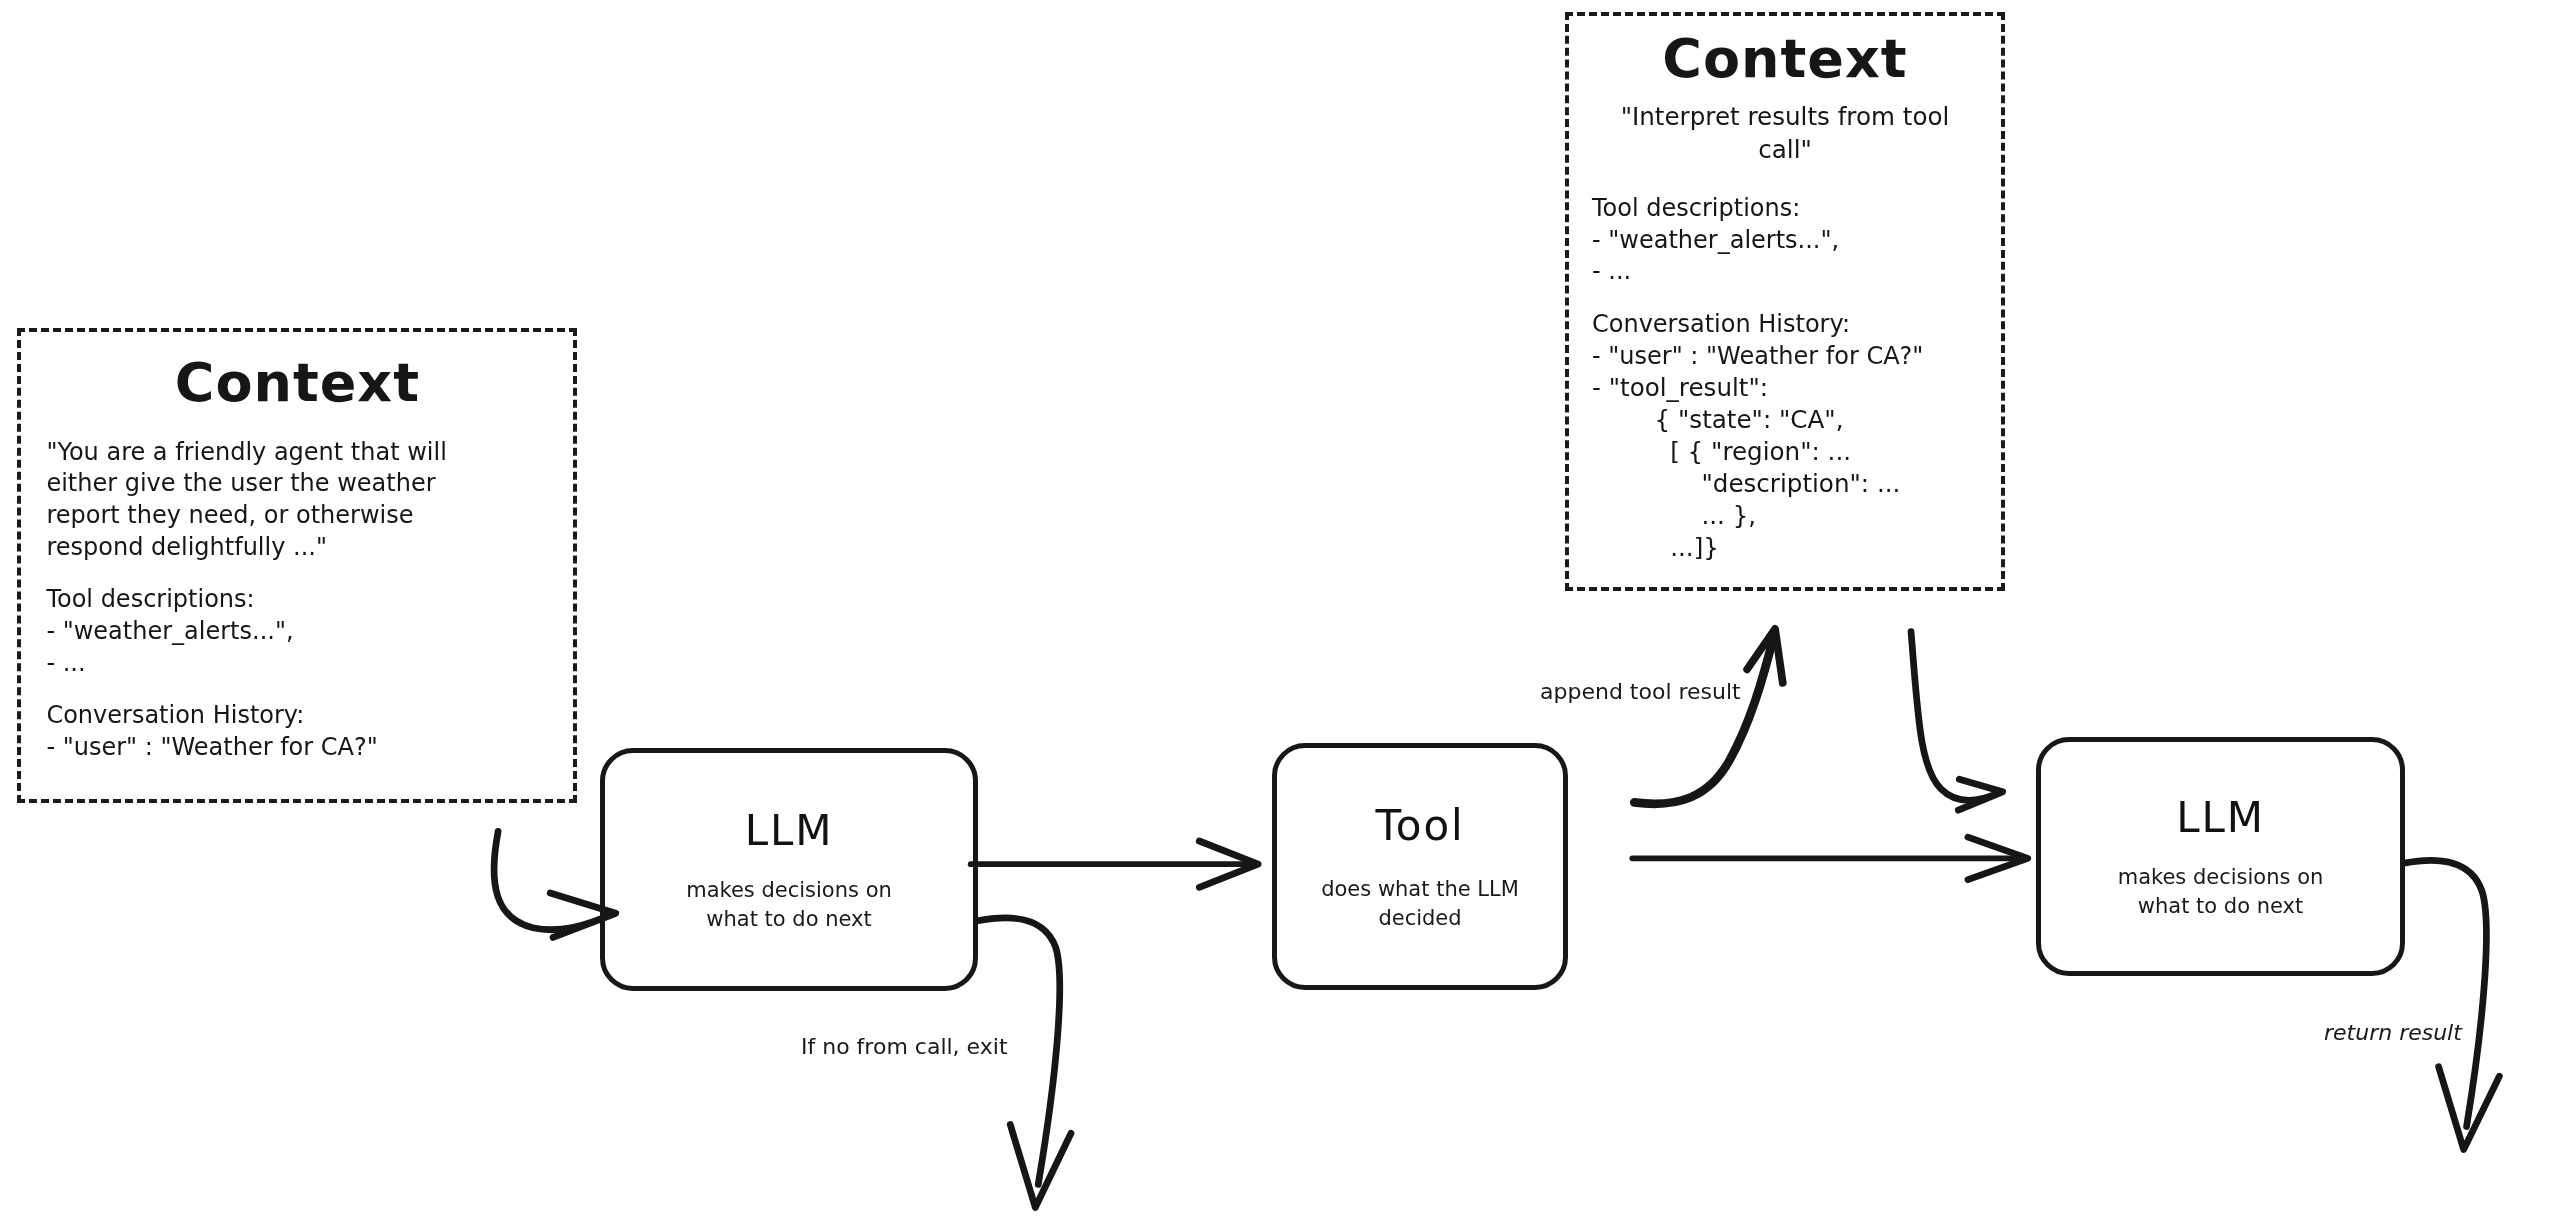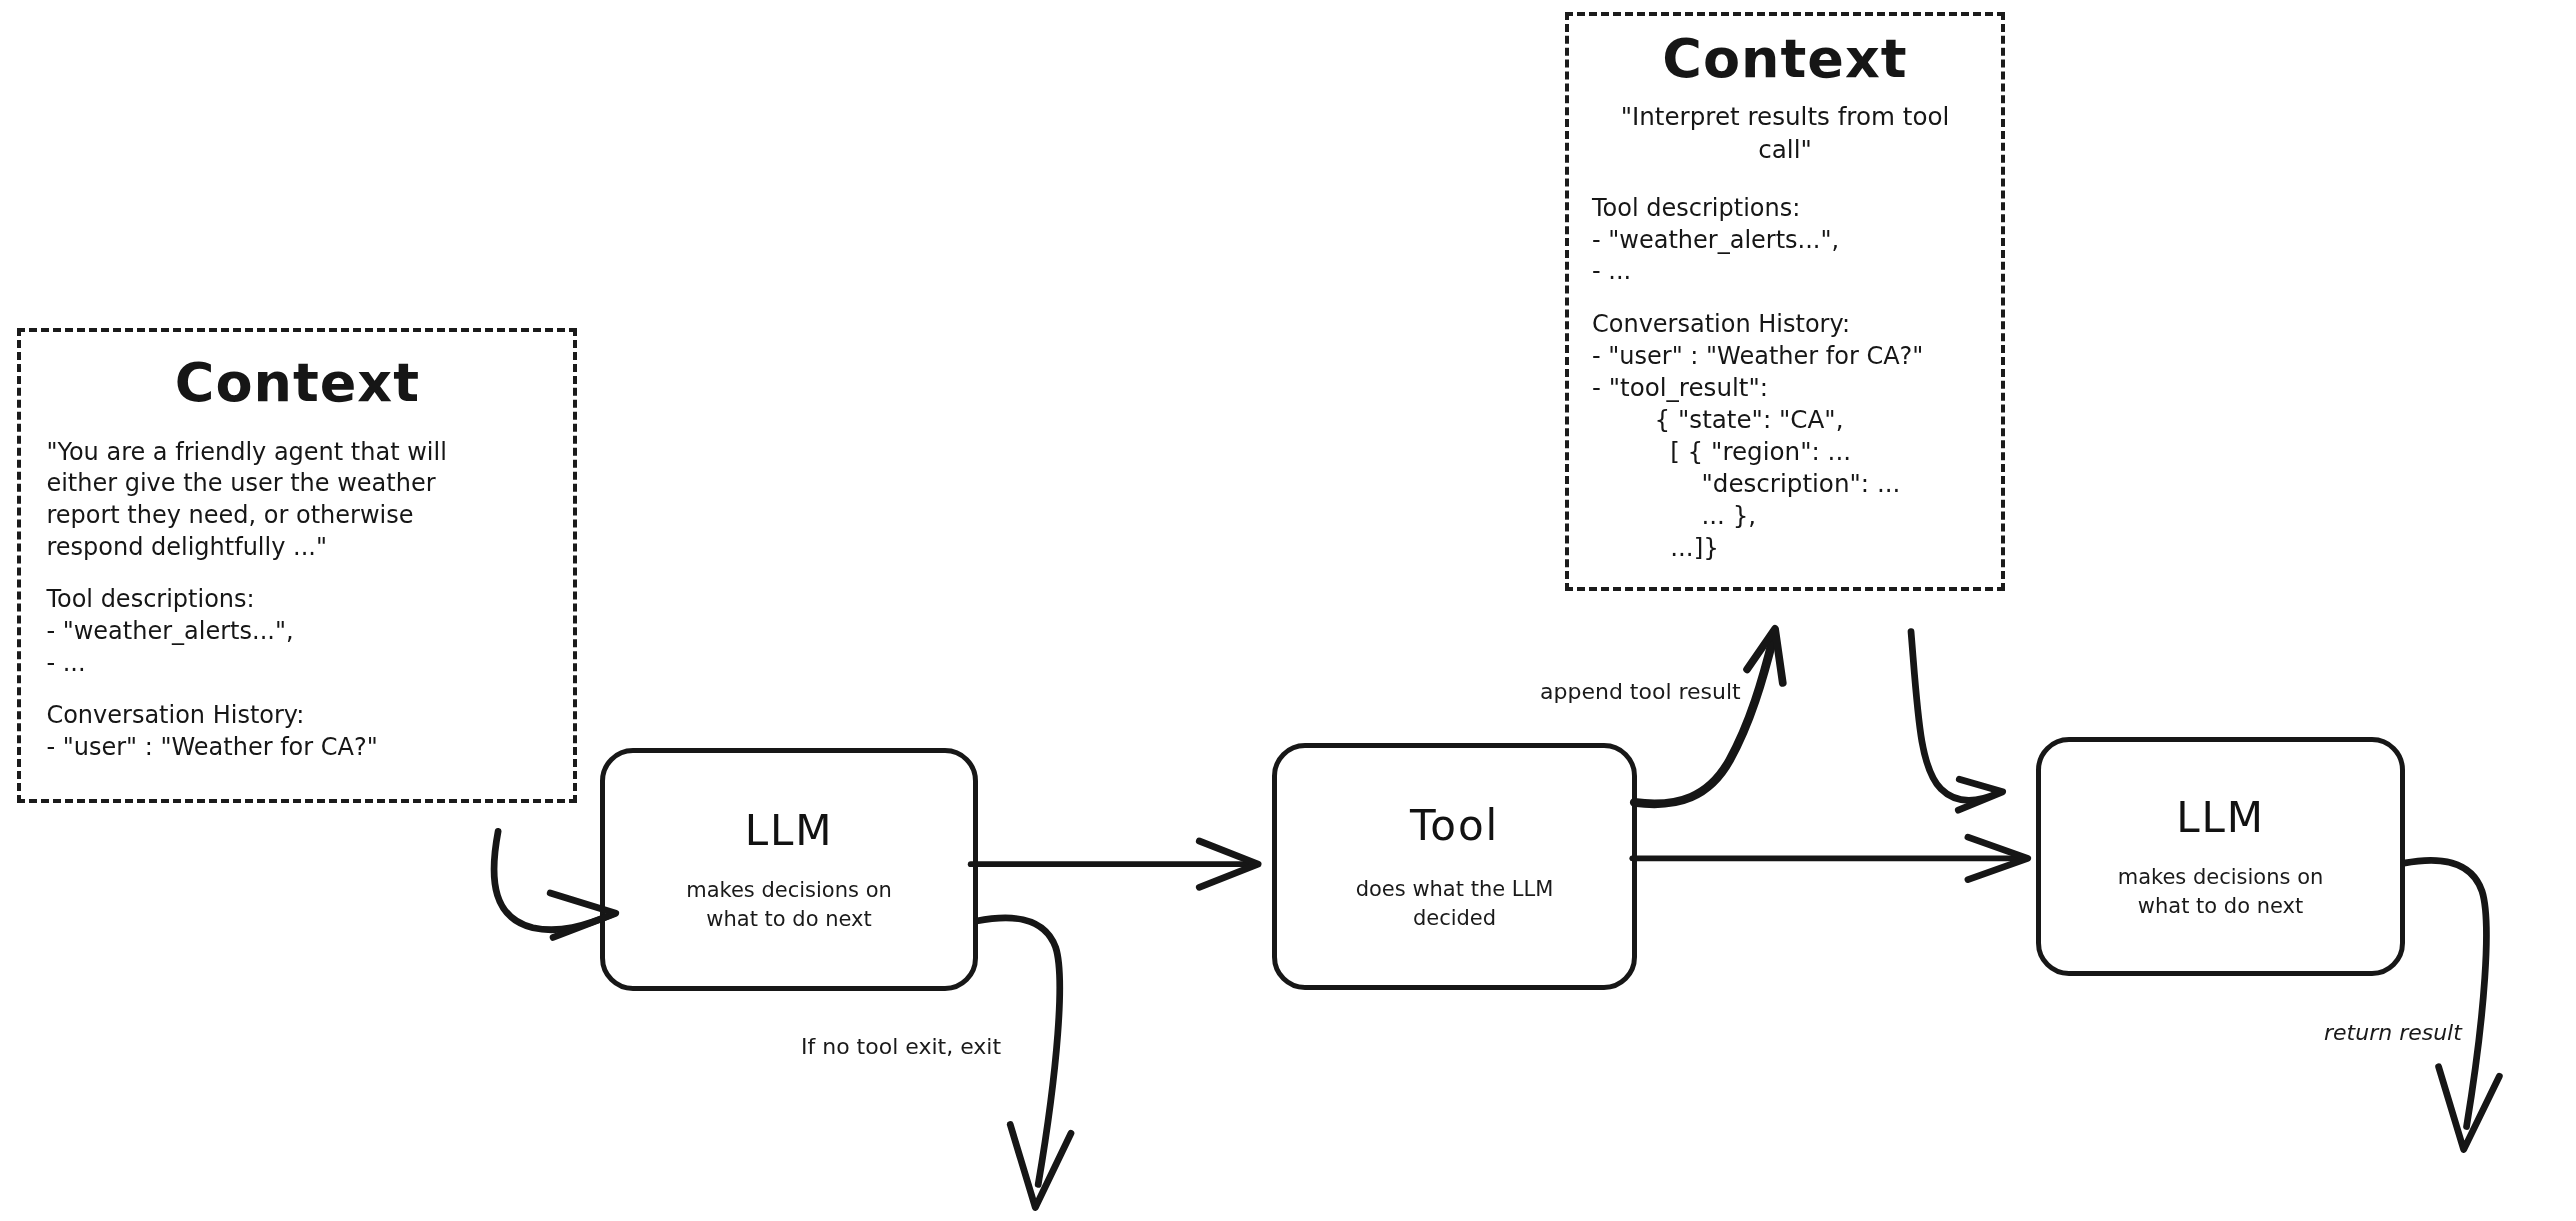--- a/index.html
+++ b/index.html
@@ -85,21 +85,21 @@
   }
   .node-sub {
     font-size: 21px;
     line-height: 1.35;
     text-align: center;
     color: #1a1a1a;
     white-space: pre-line;
   }
 
   #node-llm1 { left: 600px;  top: 748px; width: 378px; height: 243px; }
-  #node-tool { left: 1272px; top: 743px; width: 365px; height: 247px; }
+  #node-tool { left: 1272px; top: 743px; width: 296px; height: 247px; }
   #node-llm2 { left: 2036px; top: 737px; width: 369px; height: 239px; }
 
   #node-llm1 .node-title,
   #node-llm2 .node-title { margin-bottom: 21px; }
   #node-tool .node-title { margin-bottom: 25px; }
 
   
   .edge-label {
     position: absolute;
     font-size: 22px;
@@ -175,21 +175,21 @@
     <div class="node-sub">does what the LLM
 decided</div>
   </div>
 
   <div class="node" id="node-llm2">
     <div class="node-title">LLM</div>
     <div class="node-sub">makes decisions on
 what to do next</div>
   </div>
 
-  <div class="edge-label" id="label-exit">If no tool exit, exit</div>
+  <div class="edge-label" id="label-exit">If no from call, exit</div>
   <div class="edge-label" id="label-append">append tool result</div>
   <div class="edge-label" id="label-return">return result</div>
 
   <svg id="arrows" viewBox="0 0 2670 1266">
 
     <g>
       <path class="stroke" stroke-width="7" d="M 516 862 C 506 915 512 952 552 962 C 580 968 606 960 634 948"></path>
       <path class="stroke" stroke-width="7" d="M 570 926 L 638 947 L 573 972"></path>
     </g>
 

